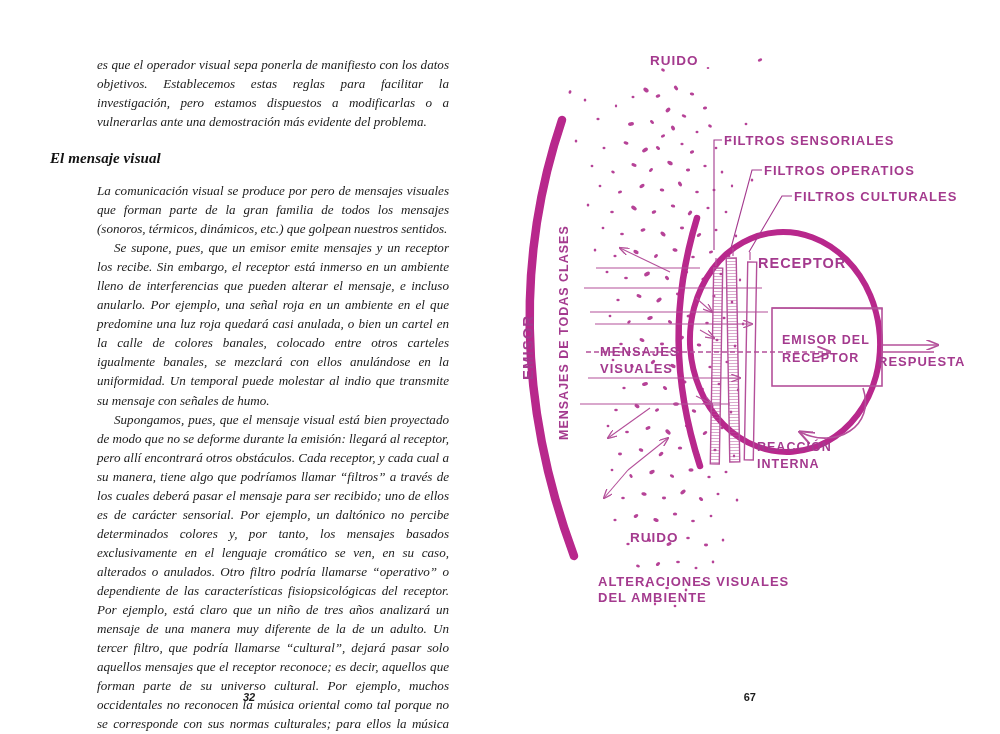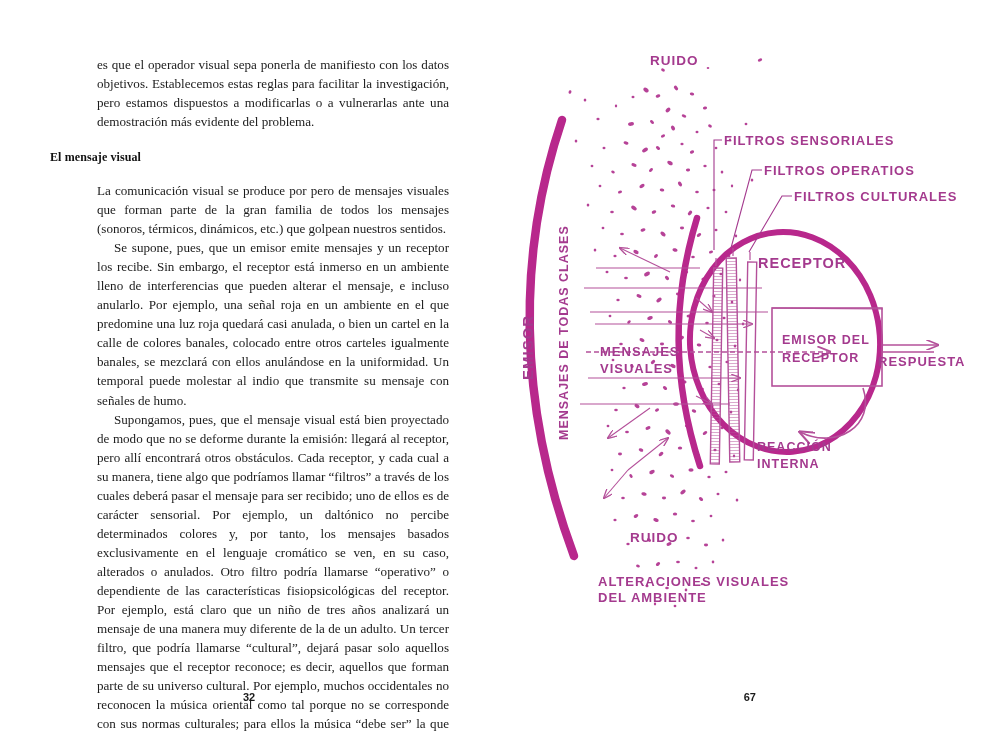--- a/index.html
+++ b/index.html
@@ -5,21 +5,21 @@
   html,body{margin:0;padding:0;}
   body{
     width:1000px;height:734px;
     background:#ffffff;
     font-family:"Liberation Serif", serif;
     overflow:hidden;
     position:relative;
   }
   .spread{position:absolute;inset:0;display:flex;}
   .page{position:relative;height:734px;}
-  .page-left{width:500px;}
+  .page-left{width:500px;font-style:italic;}
   .page-right{width:500px;}
 
   
   .text-col{
     position:absolute;
     left:97px; top:55px; width:352px;
   }
   .para{
     font-family:"Liberation Serif", serif;
     font-size:13.1px;
@@ -29,21 +29,21 @@
     margin:0;
     -webkit-hyphens:none;hyphens:none;
     word-spacing:-0.1px;
   }
   .para.indent{text-indent:17px;}
   .section-head{
     position:absolute;
     left:50px; top:150px;
     font-family:"Liberation Serif", serif;
     font-weight:bold;
-    font-size:12px;
+    font-size:15px;
     color:#111;
     letter-spacing:0.1px;
   }
   .block-2{position:absolute;left:97px;top:181px;width:352px;}
   .folio{
     position:absolute;
     font-family:"Liberation Sans", sans-serif;
     font-weight:bold;
     font-size:11px;
     color:#1b1b1b;

